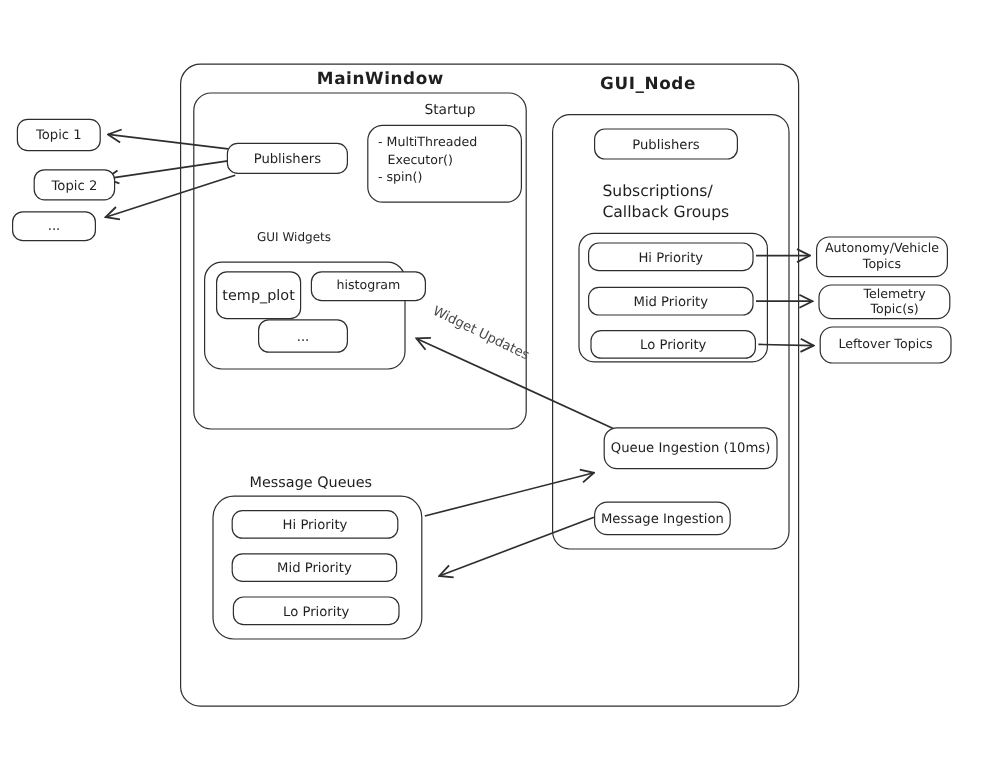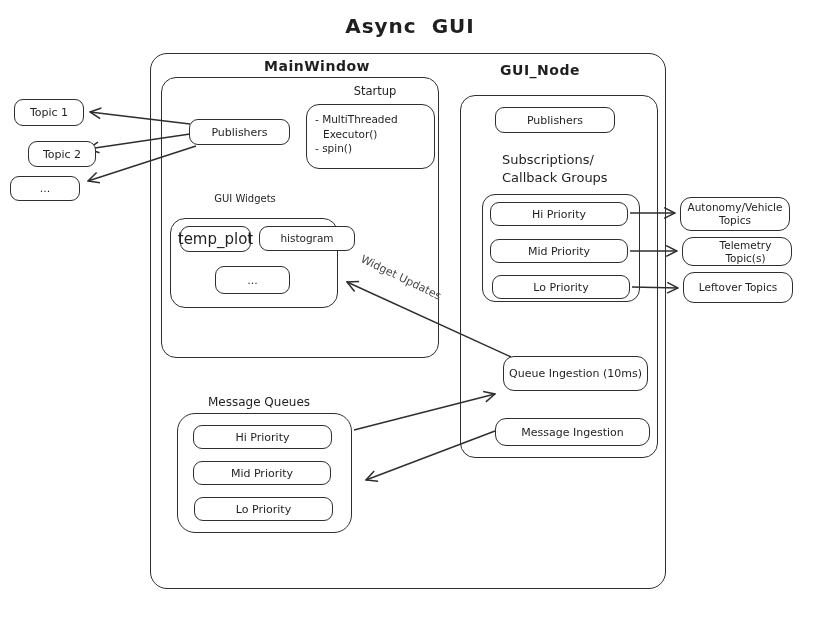--- a/index.html
+++ b/index.html
@@ -87,40 +87,39 @@
     <path d="M190,134 L88,149" marker-end="url(#ah)"></path>
     <path d="M196,146 L88,181" marker-end="url(#ah)"></path>
     <path d="M630,213 L675,213" marker-end="url(#ah)"></path>
     <path d="M630,251 L677,251" marker-end="url(#ah)"></path>
     <path d="M632,287 L678,288" marker-end="url(#ah)"></path>
     <path d="M511,357 L347,282" marker-end="url(#ah)"></path>
     <path d="M354,430 L495,394" marker-end="url(#ah)"></path>
     <path d="M495,431 L366,480" marker-end="url(#ah)"></path>
   </svg>
 
-  <div class="abs title" style="left:305px;top:14px;width:210px;">Async GUI</div>
 
   <div class="container" style="left:150px;top:53px;width:516px;height:536px;border-radius:17px;"></div>
 
   <div class="lbl lbl-lg" style="left:262px;top:58px;width:110px;">MainWindow</div>
   <div class="container" style="left:161px;top:77px;width:278px;height:281px;"></div>
 
   <div class="box" style="left:189px;top:119px;width:101px;height:26px;">Publishers</div>
 
   <div class="lbl lbl-sm" style="left:336px;top:84px;width:78px;">Startup</div>
   <div class="container" style="left:306px;top:104px;width:129px;height:65px;border-radius:13px;"></div>
   <div class="startup-text">
     <div>- MultiThreaded</div>
     <div class="indent">Executor()</div>
     <div>- spin()</div>
   </div>
 
   <div class="lbl lbl-md" style="left:198px;top:193px;width:94px;">GUI Widgets</div>
   <div class="container" style="left:170px;top:218px;width:168px;height:90px;"></div>
-  <div class="box" style="left:180px;top:226px;width:71px;height:26px;font-size:15px;">temp_plot</div>
+  <div class="box" style="left:180px;top:226px;width:71px;height:40px;font-size:12px;">temp_plot</div>
   <div class="box" style="left:259px;top:226px;width:96px;height:25px;font-size:10.5px;">histogram</div>
   <div class="box" style="left:215px;top:266px;width:75px;height:28px;">...</div>
 
   <div class="box" style="left:14px;top:99px;width:70px;height:27px;">Topic 1</div>
   <div class="box" style="left:28px;top:141px;width:68px;height:26px;">Topic 2</div>
   <div class="box" style="left:10px;top:176px;width:70px;height:25px;">...</div>
 
   <div class="lbl lbl-lg" style="left:498px;top:62px;width:84px;">GUI_Node</div>
   <div class="container" style="left:460px;top:95px;width:198px;height:363px;"></div>
 
@@ -130,21 +129,21 @@
     <div>Subscriptions/</div>
     <div>Callback Groups</div>
   </div>
 
   <div class="container" style="left:482px;top:194px;width:158px;height:108px;border-radius:13px;"></div>
   <div class="box" style="left:490px;top:202px;width:138px;height:24px;">Hi Priority</div>
   <div class="box" style="left:490px;top:239px;width:138px;height:24px;">Mid Priority</div>
   <div class="box" style="left:492px;top:275px;width:138px;height:24px;">Lo Priority</div>
 
   <div class="box" style="left:503px;top:356px;width:145px;height:35px;border-radius:11px;">Queue Ingestion (10ms)</div>
-  <div class="box" style="left:495px;top:418px;width:155px;height:28px;border-radius:11px;">Message Ingestion</div>
+  <div class="box" style="left:495px;top:418px;width:114px;height:28px;border-radius:11px;">Message Ingestion</div>
 
   <div class="box" style="left:680px;top:197px;width:110px;height:34px;font-size:10.5px;border-radius:11px;padding:3px 6px;">Autonomy/Vehicle Topics</div>
   <div class="box" style="left:682px;top:237px;width:110px;height:29px;font-size:10.5px;border-radius:11px;padding-left:17px;">Telemetry Topic(s)</div>
   <div class="box" style="left:683px;top:272px;width:110px;height:31px;font-size:10.5px;border-radius:11px;">Leftover Topics</div>
 
   <div class="lbl lbl-md" style="left:200px;top:395px;width:118px;font-size:12px;">Message Queues</div>
   <div class="container" style="left:177px;top:413px;width:175px;height:120px;border-radius:18px;"></div>
   <div class="box" style="left:193px;top:425px;width:139px;height:24px;">Hi Priority</div>
   <div class="box" style="left:193px;top:461px;width:138px;height:24px;">Mid Priority</div>
   <div class="box" style="left:194px;top:497px;width:139px;height:24px;">Lo Priority</div>

